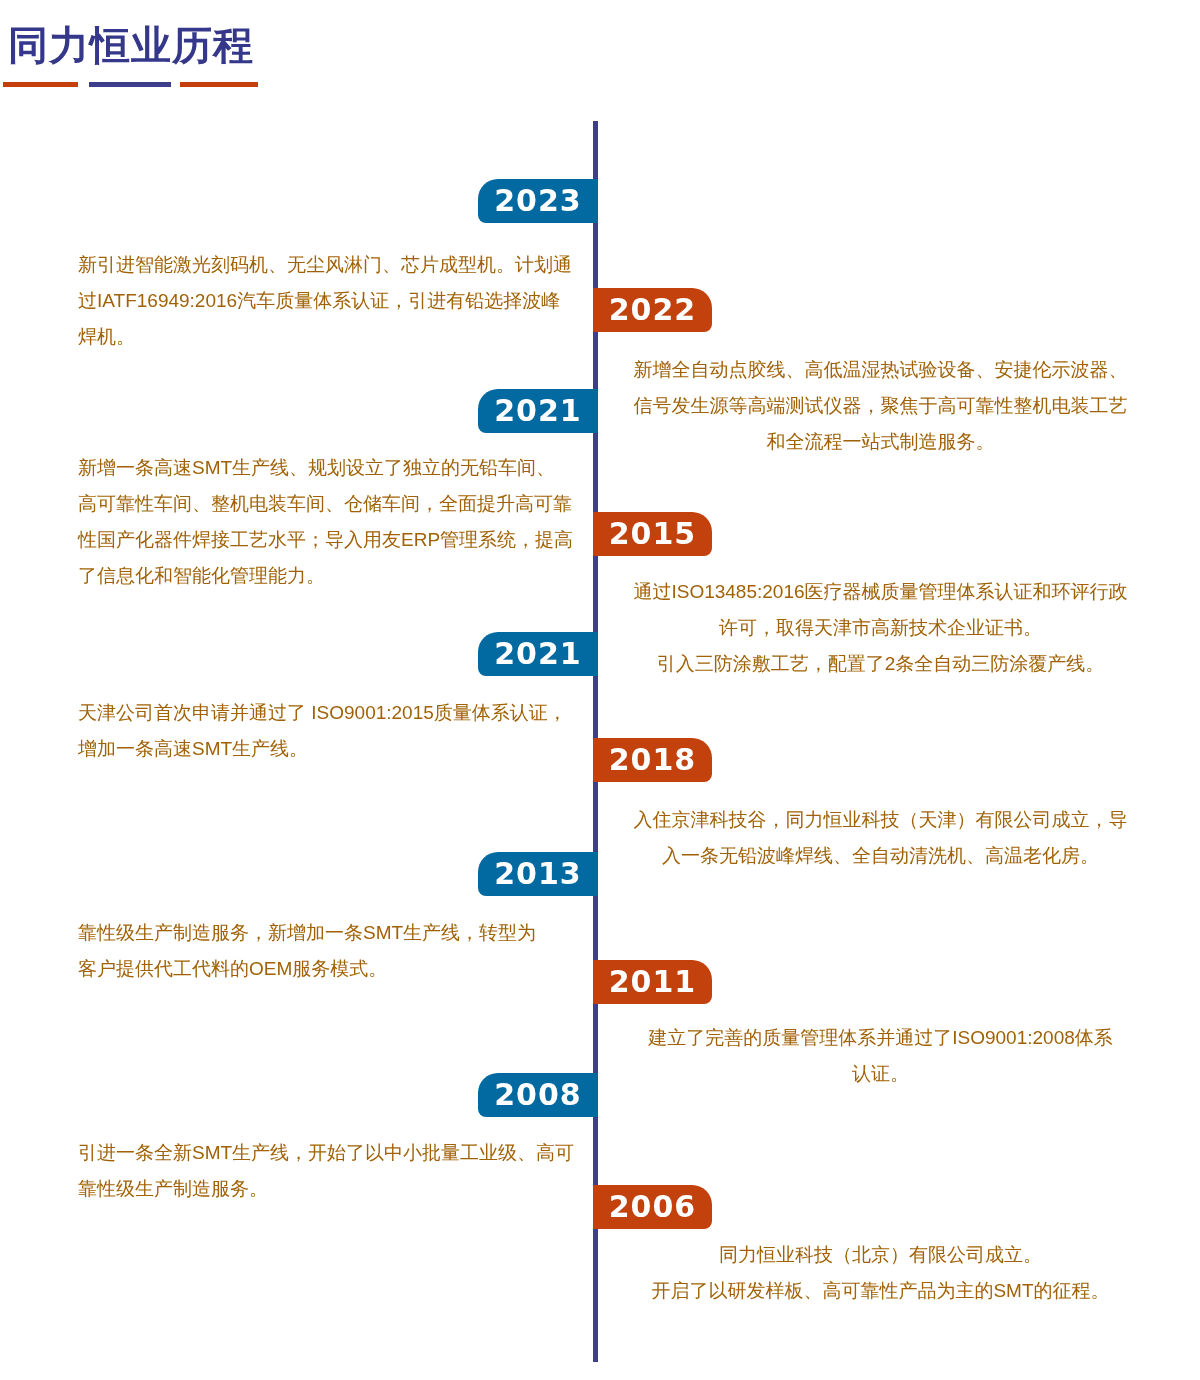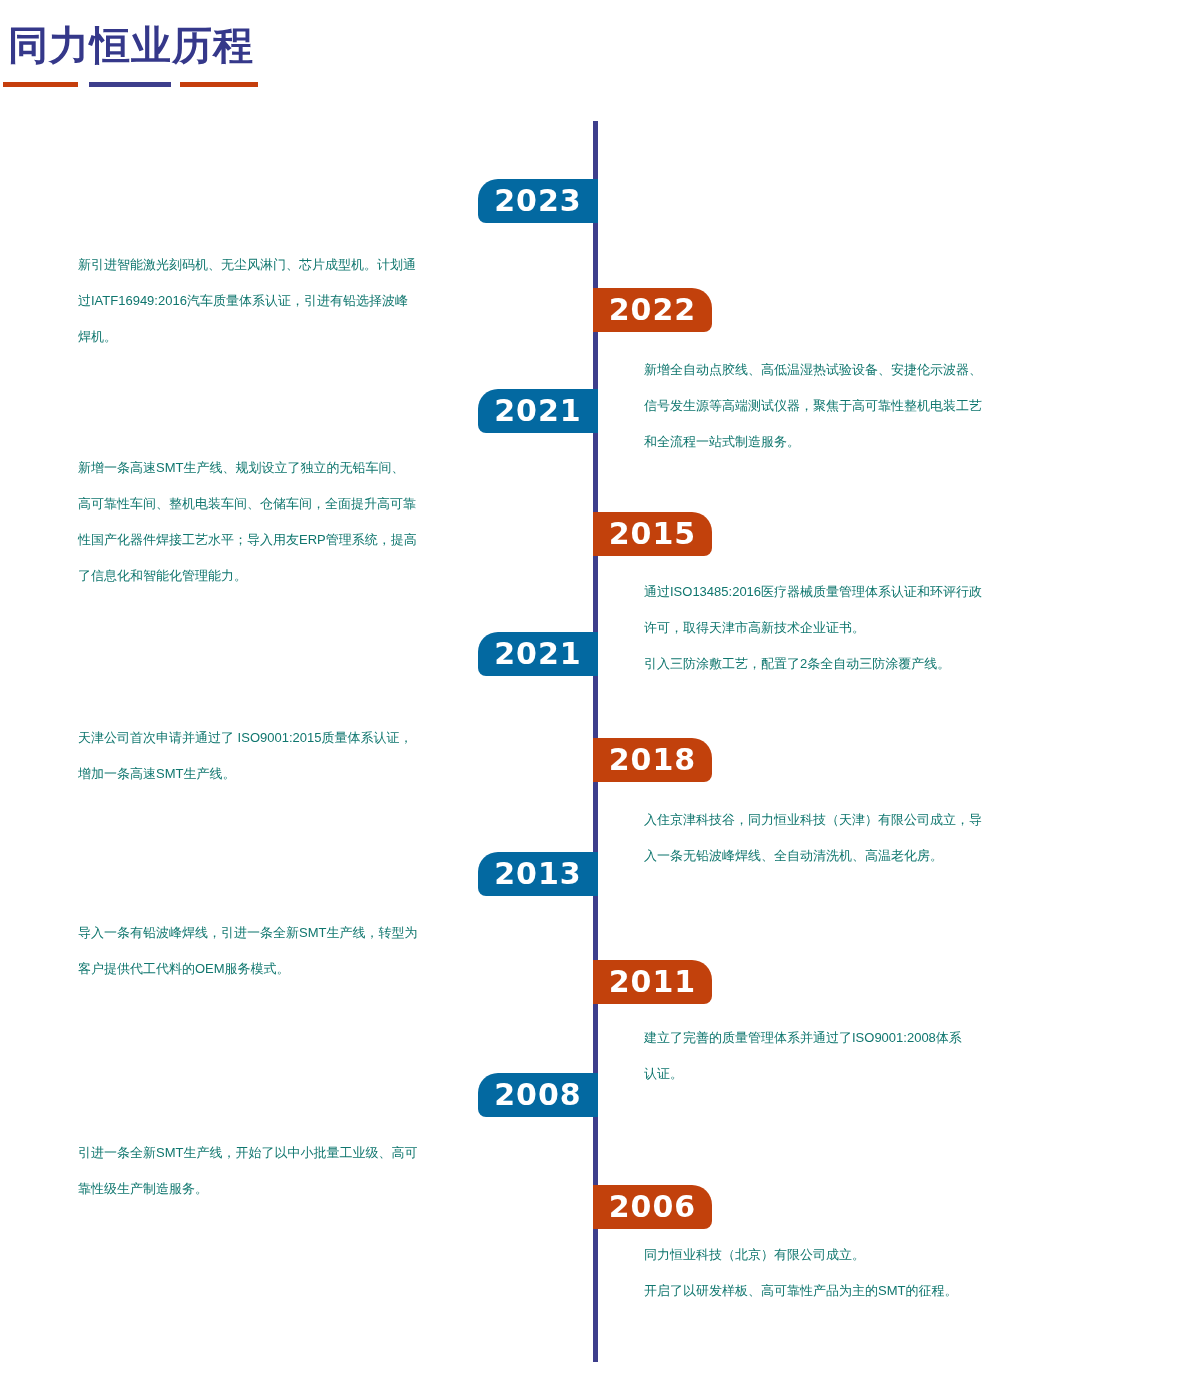--- a/index.html
+++ b/index.html
@@ -57,28 +57,28 @@
   }
   .badge.right {
     left: 593px;
     width: 119px;
     background: #c2410c;
     border-radius: 0 20px 8px 0;
   }
   .desc {
     position: absolute;
     width: 545px;
-    font-size: 13px;
+    font-size: 19px;
     line-height: 36px;
-    color: #0f766e;
+    color: #a16207;
     white-space: pre-line;
     z-index: 1;
   }
   .desc.left  { left: 78px;  }
-  .desc.right { left: 644px; }
+  .desc.right { left: 608px; text-align: center; }
 </style>
 </head>
 <body>
 
 <div class="page">
 
   <h1 class="page-title">同力恒业历程</h1>
   <div class="title-underline seg-1"></div>
   <div class="title-underline seg-2"></div>
   <div class="title-underline seg-3"></div>
@@ -100,29 +100,29 @@
 高可靠性车间、整机电装车间、仓储车间，全面提升高可靠
 性国产化器件焊接工艺水平；导入用友ERP管理系统，提高
 了信息化和智能化管理能力。</div>
 
   <div class="badge right" style="top:512px">2015</div>
   <div class="desc right" style="top:574px">通过ISO13485:2016医疗器械质量管理体系认证和环评行政
 许可，取得天津市高新技术企业证书。
 引入三防涂敷工艺，配置了2条全自动三防涂覆产线。</div>
 
   <div class="badge left" style="top:632px">2021</div>
-  <div class="desc left" style="top:720px">天津公司首次申请并通过了 ISO9001:2015质量体系认证，
+  <div class="desc left" style="top:695px">天津公司首次申请并通过了 ISO9001:2015质量体系认证，
 增加一条高速SMT生产线。</div>
 
   <div class="badge right" style="top:738px">2018</div>
   <div class="desc right" style="top:802px">入住京津科技谷，同力恒业科技（天津）有限公司成立，导
 入一条无铅波峰焊线、全自动清洗机、高温老化房。</div>
 
   <div class="badge left" style="top:852px">2013</div>
-  <div class="desc left" style="top:915px">导入一条有铅波峰焊线，引进一条全新SMT生产线，转型为
+  <div class="desc left" style="top:915px">靠性级生产制造服务，新增加一条SMT生产线，转型为
 客户提供代工代料的OEM服务模式。</div>
 
   <div class="badge right" style="top:960px">2011</div>
   <div class="desc right" style="top:1020px">建立了完善的质量管理体系并通过了ISO9001:2008体系
 认证。</div>
 
   <div class="badge left" style="top:1073px">2008</div>
   <div class="desc left" style="top:1135px">引进一条全新SMT生产线，开始了以中小批量工业级、高可
 靠性级生产制造服务。</div>
 

